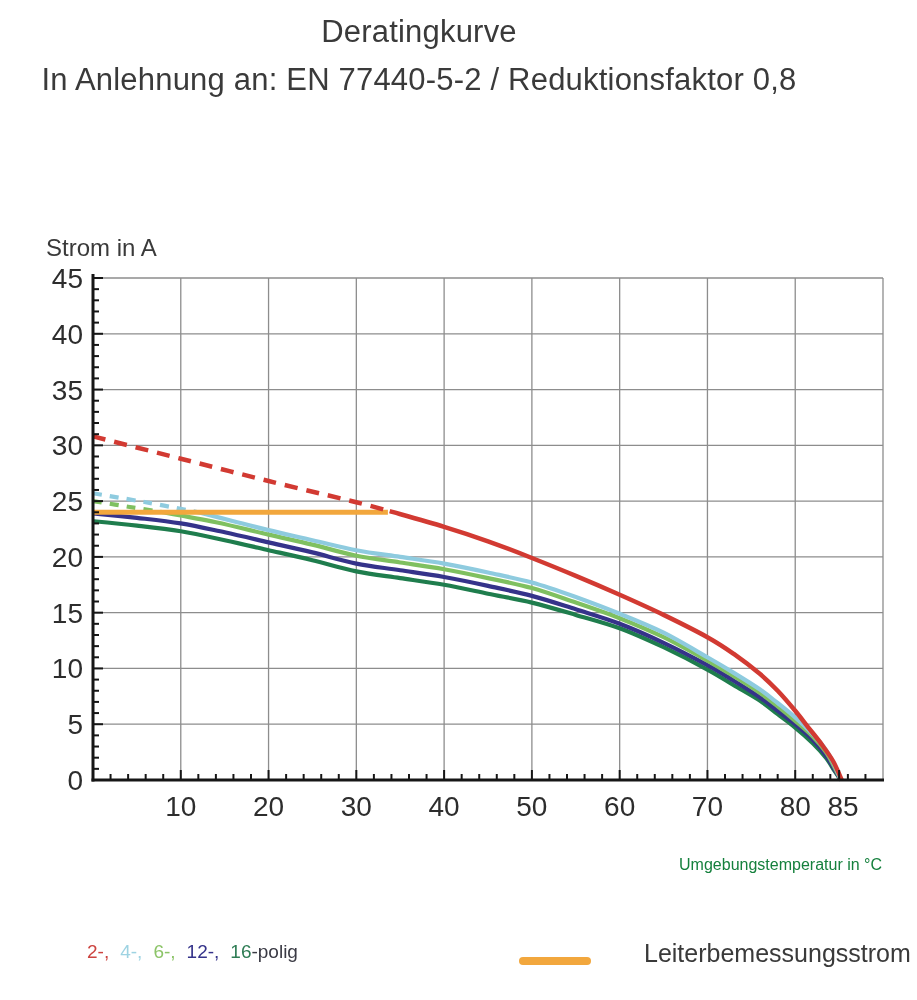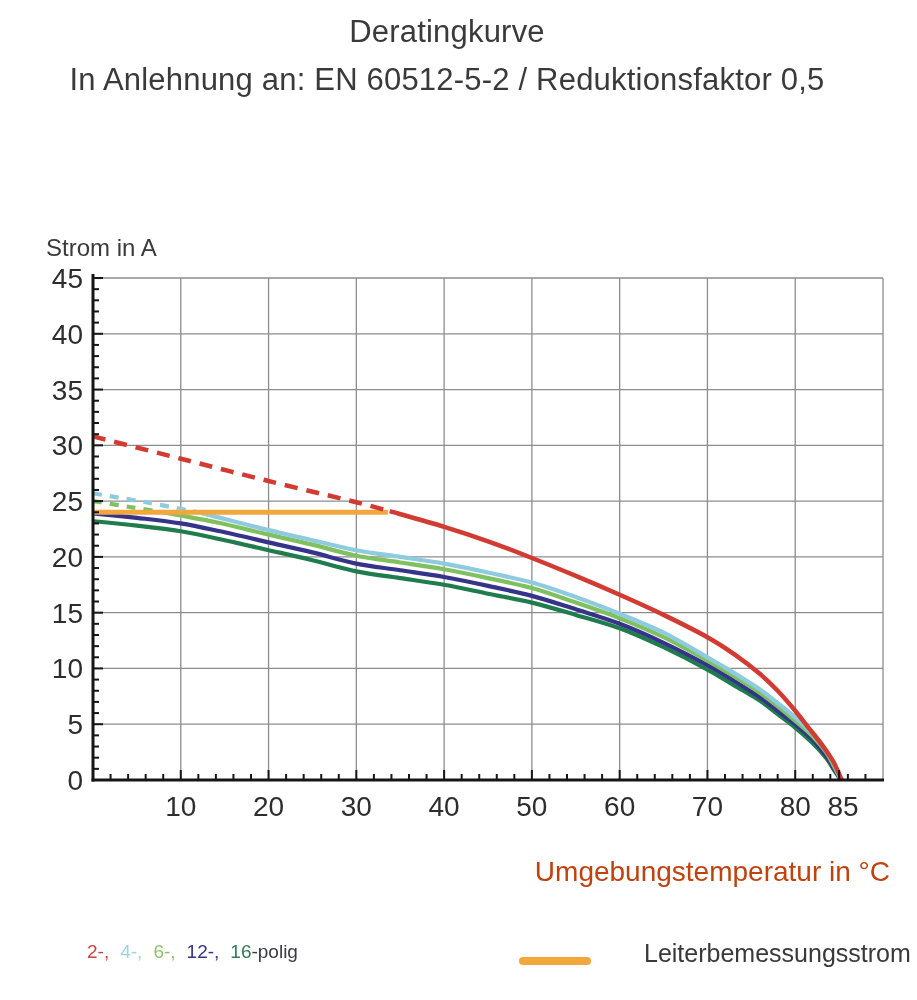--- a/index.html
+++ b/index.html
@@ -1,36 +1,36 @@
 <!DOCTYPE html>
 <html><head>
 <meta charset="utf-8">
 <style>
   html,body{margin:0;padding:0;background:#ffffff;}
   #page{position:relative;width:917px;height:1000px;background:#ffffff;overflow:hidden;
         font-family:"Liberation Sans", sans-serif;color:#3a3a3a;}
-  .title-block{position:absolute;top:8px;left:0;width:838px;text-align:center;margin-left:28px;}
+  .title-block{position:absolute;top:8px;left:0;width:838px;text-align:center;}
   .title-line{font-size:31px;line-height:48px;color:#3a3a3a;letter-spacing:0.2px;white-space:nowrap;}
   #chart-svg{position:absolute;left:0;top:0;width:917px;height:1000px;}
   .y-axis-title{position:absolute;left:46px;top:234px;font-size:24px;color:#3a3a3a;}
-  .x-axis-title{position:absolute;right:27px;top:856px;font-size:28px;color:#c2410c;}
+  .x-axis-title{position:absolute;right:35px;top:856px;font-size:16px;color:#15803d;}
   .pole-legend{position:absolute;left:87px;top:941px;font-size:19px;white-space:nowrap;}
   .pole-entry{display:inline-block;}
   .pole-suffix{color:#3a3a44;}
   .rated-legend-swatch{position:absolute;left:519px;top:957px;width:72px;height:8px;border-radius:4px;background:#f2a73d;}
   .rated-legend-label{position:absolute;left:600px;top:939px;font-size:25px;color:#3a3a3a;white-space:nowrap;margin-left:44px;}
 </style>
 </head>
 <body>
 
 <div id="page">
 
   <div class="title-block">
     <div class="title-line">Deratingkurve</div>
-    <div class="title-line">In Anlehnung an: EN 60512-5-2 / Reduktionsfaktor 0,5</div>
+    <div class="title-line">In Anlehnung an: EN 77440-5-2 / Reduktionsfaktor 0,8</div>
   </div>
 
   <svg id="chart-svg" viewBox="0 0 917 1000" xmlns="http://www.w3.org/2000/svg">
       <g stroke="#8d8d8d" stroke-width="1.3">
         <line x1="180.77777777777777" y1="780" x2="180.77777777777777" y2="278"></line>
         <line x1="268.55555555555554" y1="780" x2="268.55555555555554" y2="278"></line>
         <line x1="356.3333333333333" y1="780" x2="356.3333333333333" y2="278"></line>
         <line x1="444.1111111111111" y1="780" x2="444.1111111111111" y2="278"></line>
         <line x1="531.8888888888889" y1="780" x2="531.8888888888889" y2="278"></line>
         <line x1="619.6666666666666" y1="780" x2="619.6666666666666" y2="278"></line>

